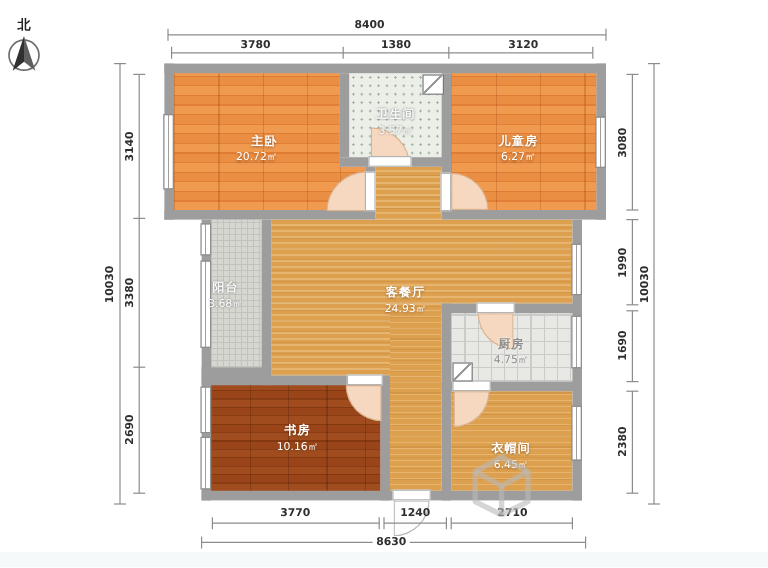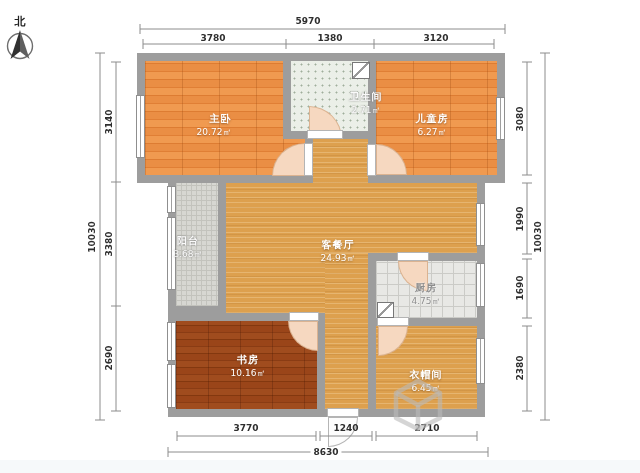--- a/index.html
+++ b/index.html
@@ -130,23 +130,23 @@
   <div class="arc outside" style="left:328px;top:417px;width:30px;height:30px;border-radius:0 0 100% 0;"></div>
   <div class="leaf" style="left:327px;top:408px;width:32px;height:9px;"></div>
 
   <div class="fixture" style="left:352px;top:62px;width:18px;height:17px;"></div>
   <div class="fixture" style="left:377px;top:302px;width:17px;height:16px;"></div>
 
   <div class="room-label" style="left:214px;top:125px;text-align:right;">
     <div class="rname">主卧</div>
     <div class="rarea">20.72㎡</div>
   </div>
-  <div class="room-label on-tile" style="left:330px;top:103px;margin-left:36px;">
+  <div class="room-label on-tile" style="left:330px;top:103px;">
     <div class="rname">卫生间</div>
-    <div class="rarea">2.71㎡</div>
+    <div class="rarea">3.57㎡</div>
   </div>
   <div class="room-label" style="left:432px;top:125px;">
     <div class="rname">儿童房</div>
     <div class="rarea">6.27㎡</div>
   </div>
   <div class="room-label on-tile" style="left:188px;top:247px;">
     <div class="rname">阳台</div>
     <div class="rarea">3.68㎡</div>
   </div>
   <div class="room-label" style="left:338px;top:251px;">
@@ -215,21 +215,21 @@
         <line x1="372" y1="431" x2="372" y2="441"></line>
       <line x1="376" y1="431" x2="376" y2="441"></line>
         <line x1="477" y1="431" x2="477" y2="441"></line>
 
       <line x1="168" y1="452" x2="488" y2="452"></line>
       <line x1="168" y1="447" x2="168" y2="457"></line>
         <line x1="488" y1="447" x2="488" y2="457"></line>
     </g>
   </svg>
 
-  <div class="dim" style="left:308px;top:21px;">5970</div>
+  <div class="dim" style="left:308px;top:21px;">8400</div>
   <div class="dim" style="left:213px;top:38px;">3780</div>
   <div class="dim" style="left:330px;top:38px;">1380</div>
   <div class="dim" style="left:436px;top:38px;">3120</div>
 
   <div class="dim v" style="left:92px;top:237px;">10030</div>
   <div class="dim v" style="left:109px;top:122px;">3140</div>
   <div class="dim v" style="left:109px;top:244px;">3380</div>
   <div class="dim v" style="left:109px;top:358px;">2690</div>
 
   <div class="dim v" style="left:520px;top:119px;">3080</div>

